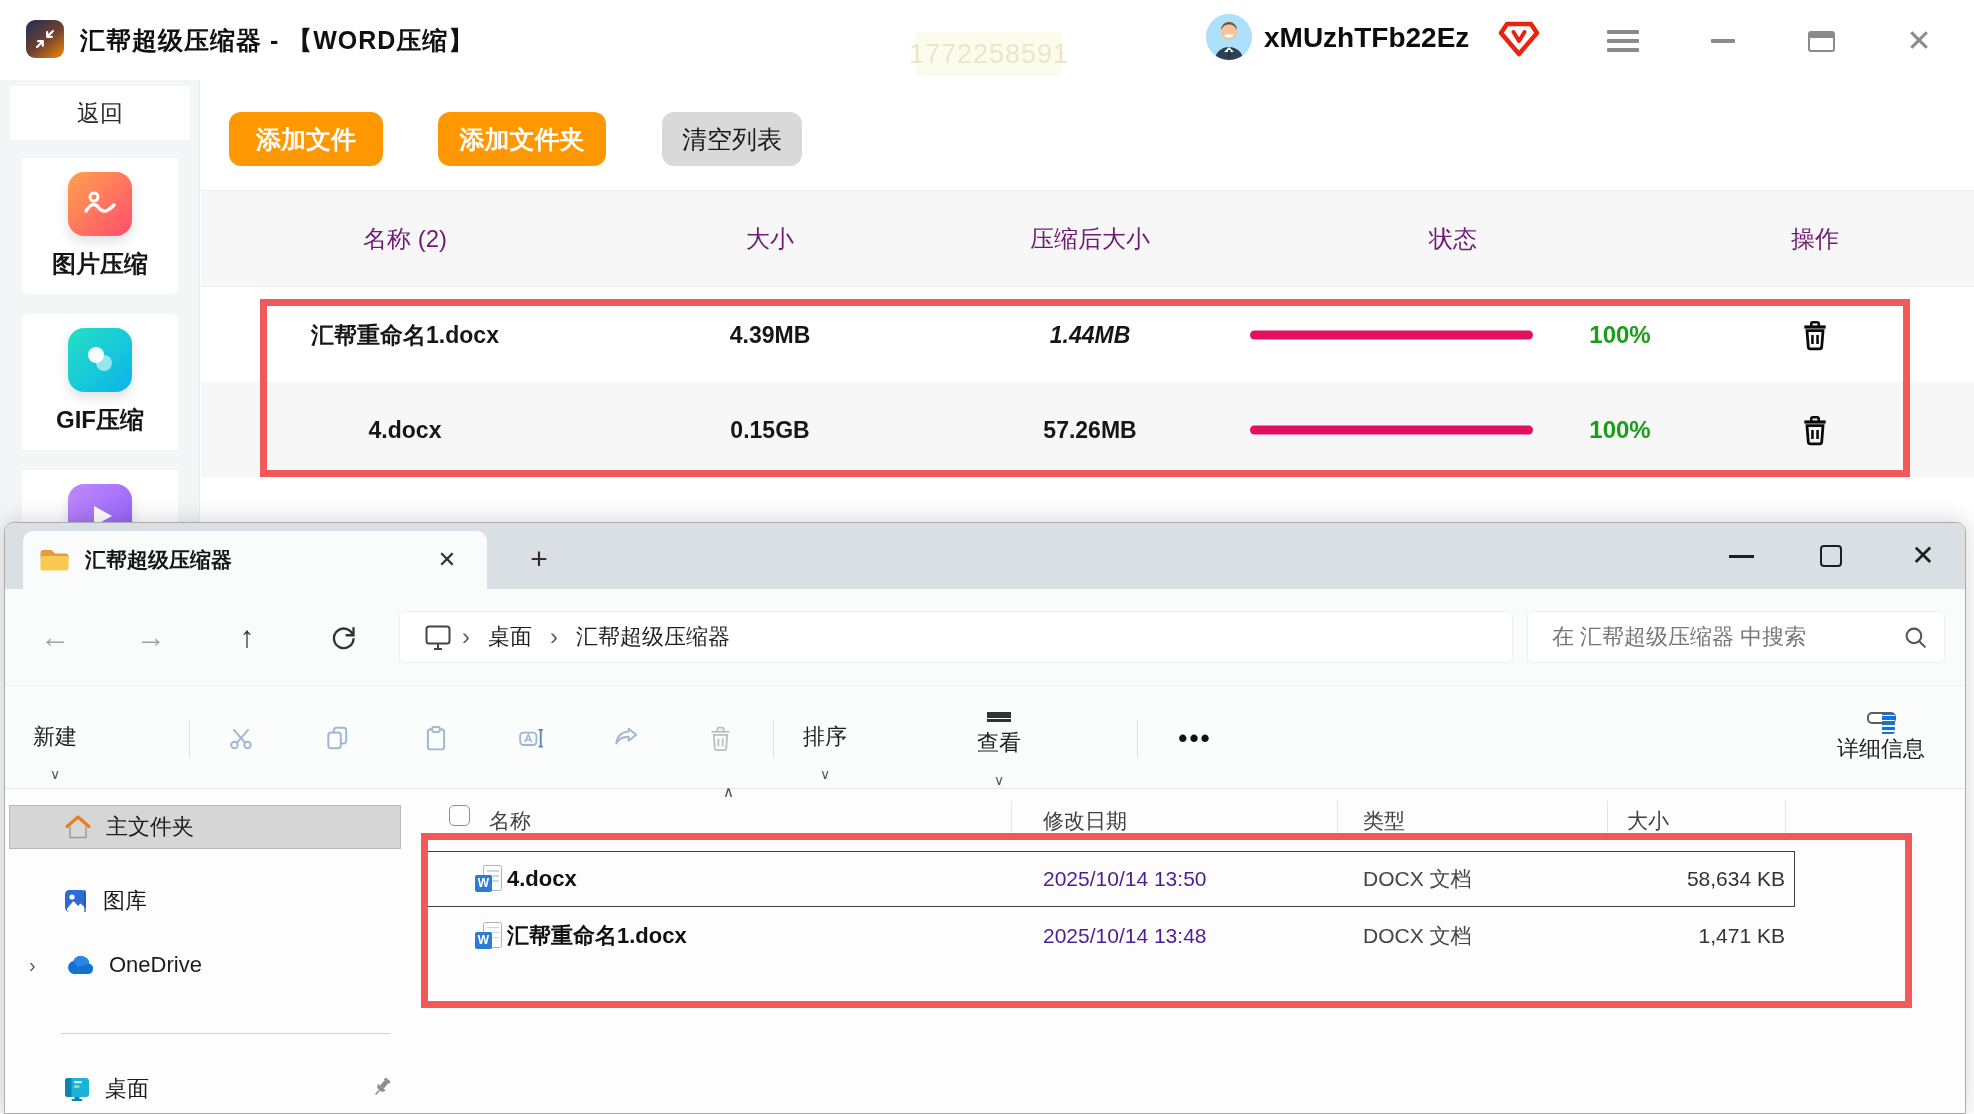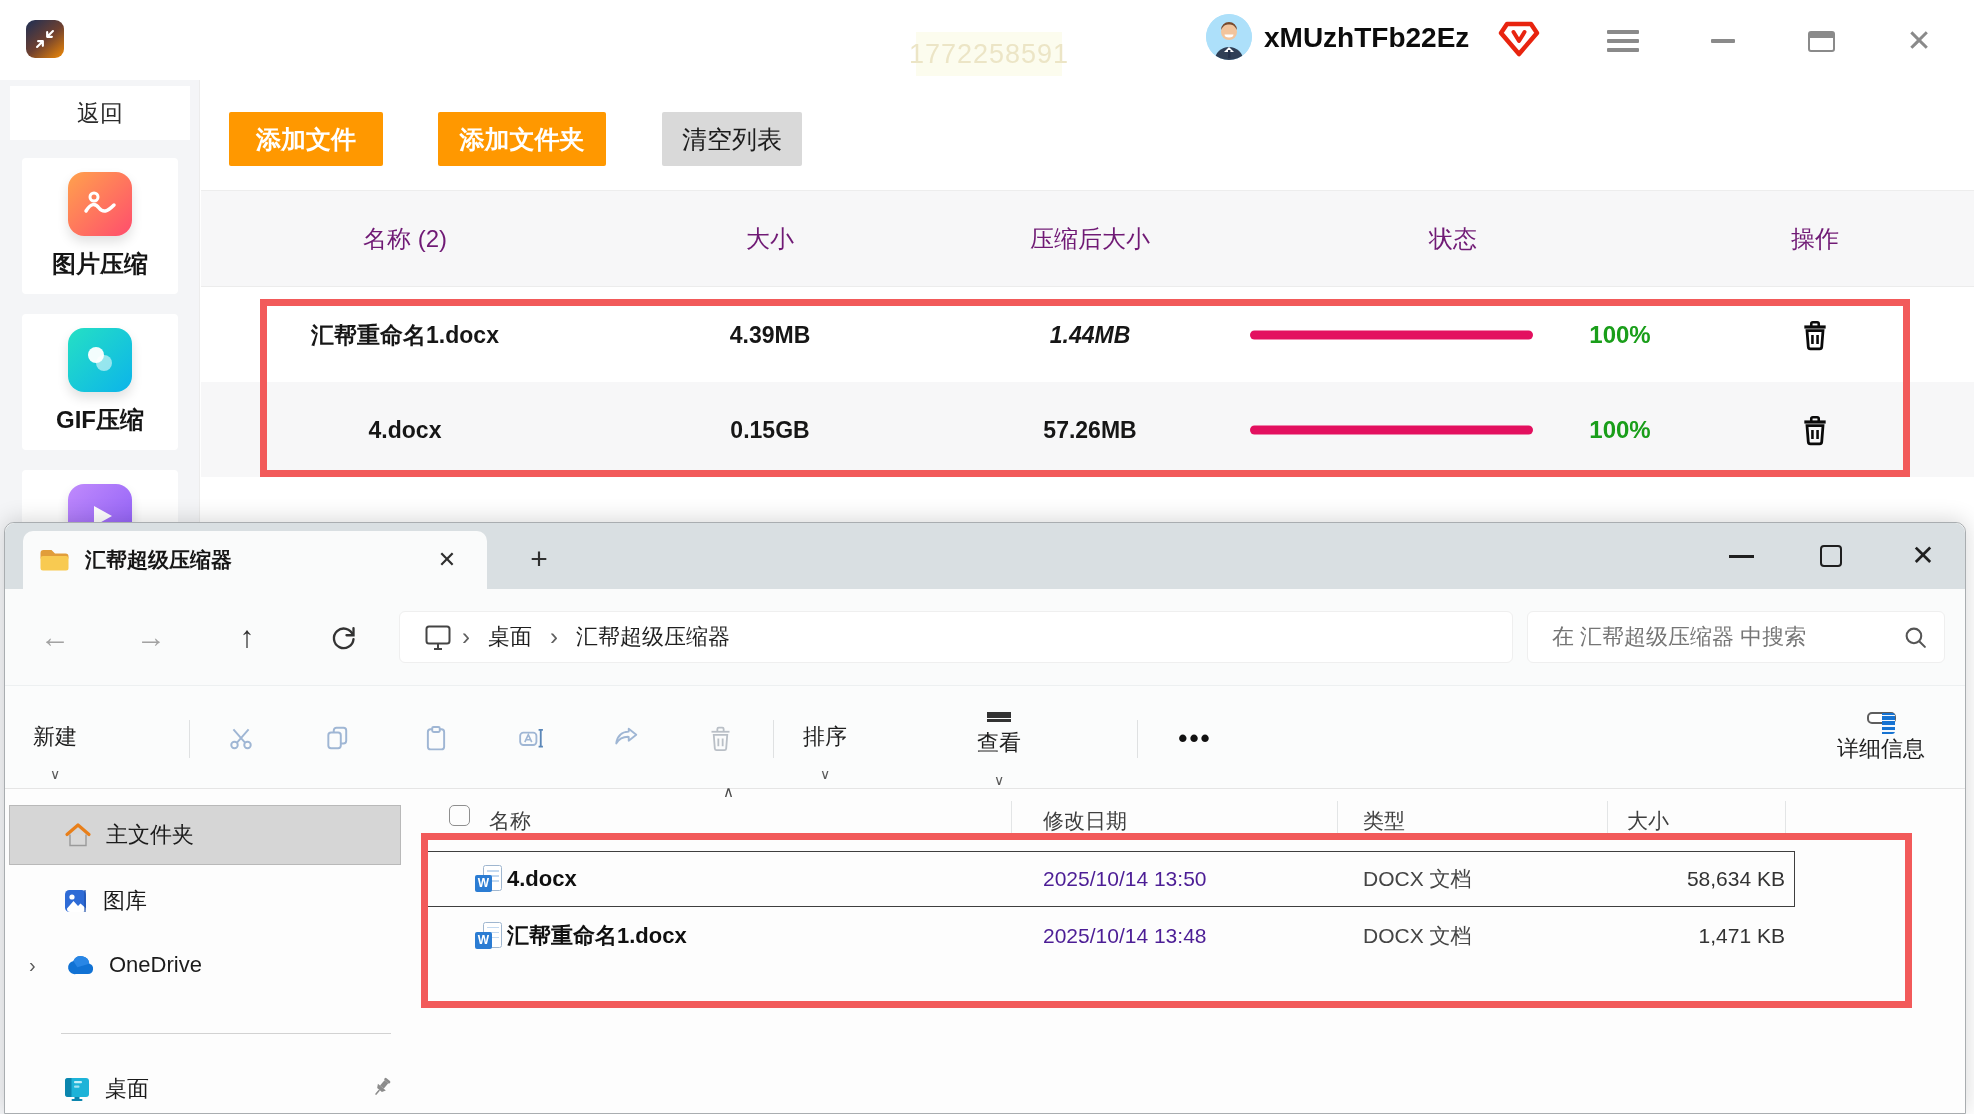--- a/index.html
+++ b/index.html
@@ -33,21 +33,21 @@
     display:flex; align-items:center; justify-content:center; font-size:23px; color:#2b2b2b; cursor:pointer;}
   .side-card { position:absolute; left:22px; width:156px; height:136px; background:#fff; border-radius:4px;
     display:flex; flex-direction:column; align-items:center; padding-top:14px;}
   .side-ic { width:64px; height:64px; border-radius:16px; display:flex; align-items:center; justify-content:center;
     box-shadow:0 6px 12px rgba(0,0,0,.12);}
   .side-label { margin-top:12px; font-size:24px; font-weight:700; color:#151515;}
   .ic-img { background:linear-gradient(135deg,#ffa24d 0%,#ff4d6d 100%);}
   .ic-gif { background:linear-gradient(135deg,#25e0c4 0%,#0cb4ea 100%);}
   .ic-video { background:linear-gradient(135deg,#c08afc 0%,#8b5cf6 100%);}
 
-  .app-main-btn { position:absolute; top:112px; height:54px; border:none; border-radius:2px;
+  .app-main-btn { position:absolute; top:112px; height:54px; border:none; border-radius:12px;
     background:var(--accent-orange,#ff9800); color:#fff; font-family:inherit; font-size:25px; font-weight:700; cursor:pointer; z-index:1;}
   .btn-gray { background:#d9d9d9; color:#1c1c1c; font-weight:500;}
 
   .cmp-header { position:absolute; left:201px; top:190px; width:1773px; height:97px; background:#f7f7f8;
     border-top:1px solid #ededed; border-bottom:1px solid #ececec; z-index:1;}
   .cmp-header span { position:absolute; top:50%; transform:translate(-50%,-50%); font-size:24px; color:#701a75;}
   .cmp-row { position:absolute; left:201px; width:1773px; height:95px; z-index:1;}
   .cmp-cell { position:absolute; top:50%; transform:translate(-50%,-50%); font-size:23px; font-weight:600; color:#161616;}
   .cmp-bar { position:absolute; left:1049px; top:50%; transform:translateY(-50%); width:283px; height:9px;
     border-radius:5px; background:var(--progress-pink,#e3105f);}
@@ -138,20 +138,21 @@
 
   <section>
 
     <header class="app-titlebar">
       <div class="app-logo">
         <svg width="26" height="26" viewBox="0 0 36 36" fill="none" stroke="#fff" stroke-width="3" stroke-linecap="round" stroke-linejoin="round">
           <path d="M29 7 L21 15 M21 8.5 V15 H27.5"></path>
           <path d="M7 29 L15 21 M15 27.5 V21 H8.5"></path>
         </svg>
       </div>
+      <div class="app-title">汇帮超级压缩器  -  【WORD压缩】</div>
       <div class="watermark">1772258591</div>
 
       <div class="avatar">
         <svg width="46" height="46" viewBox="0 0 46 46">
           <circle cx="23" cy="23" r="23" fill="#ade0fa"></circle>
           <path d="M9 46 a14 13 0 0 1 28 0 z" fill="#2f3f56"></path>
           <polygon points="23,33 18,38 28,38" fill="#fff"></polygon>
           <rect x="22" y="36" width="2.4" height="8" fill="#22304a"></rect>
           <circle cx="23" cy="18" r="8" fill="#f2c49c"></circle>
           <path d="M15 16 a8 8 0 0 1 16 0 c-2.5-4.5-4.5-5.5-8-5.5 s-5.5 1-8 5.5 z" fill="#7a4a2c"></path>
@@ -388,21 +389,21 @@
       <div class="cmdbox" style="left:1162px;width:56px;">
         <span class="dots">•••</span>
       </div>
 
       <div class="cmdgroup" style="right:40px;">
         <div class="details-ic"></div>
         <span class="cmdlabel">详细信息</span>
       </div>
     </div>
 
-    <div class="navitem sel" style="top:282px;height:60px;">
+    <div class="navitem sel" style="top:282px;height:44px;">
       <svg style="margin-left:54px;" width="28" height="26" viewBox="0 0 28 26">
         <path d="M6 12.5 V23.5 H22 V12.5" fill="#d8d8d8" stroke="#9a9a9a" stroke-width="1.4"></path>
         <path d="M3 12.5 L14 3 L25 12.5" fill="none" stroke="#e87f1a" stroke-width="3.2" stroke-linecap="round" stroke-linejoin="round"></path>
       </svg>
       <span class="lbl">主文件夹</span>
     </div>
 
     <div class="navitem" style="top:352px;">
       <svg style="margin-left:54px;" width="26" height="26" viewBox="0 0 26 26">
         <rect x="2" y="2" width="21" height="22" rx="4.5" fill="#2e6bd6"></rect>

